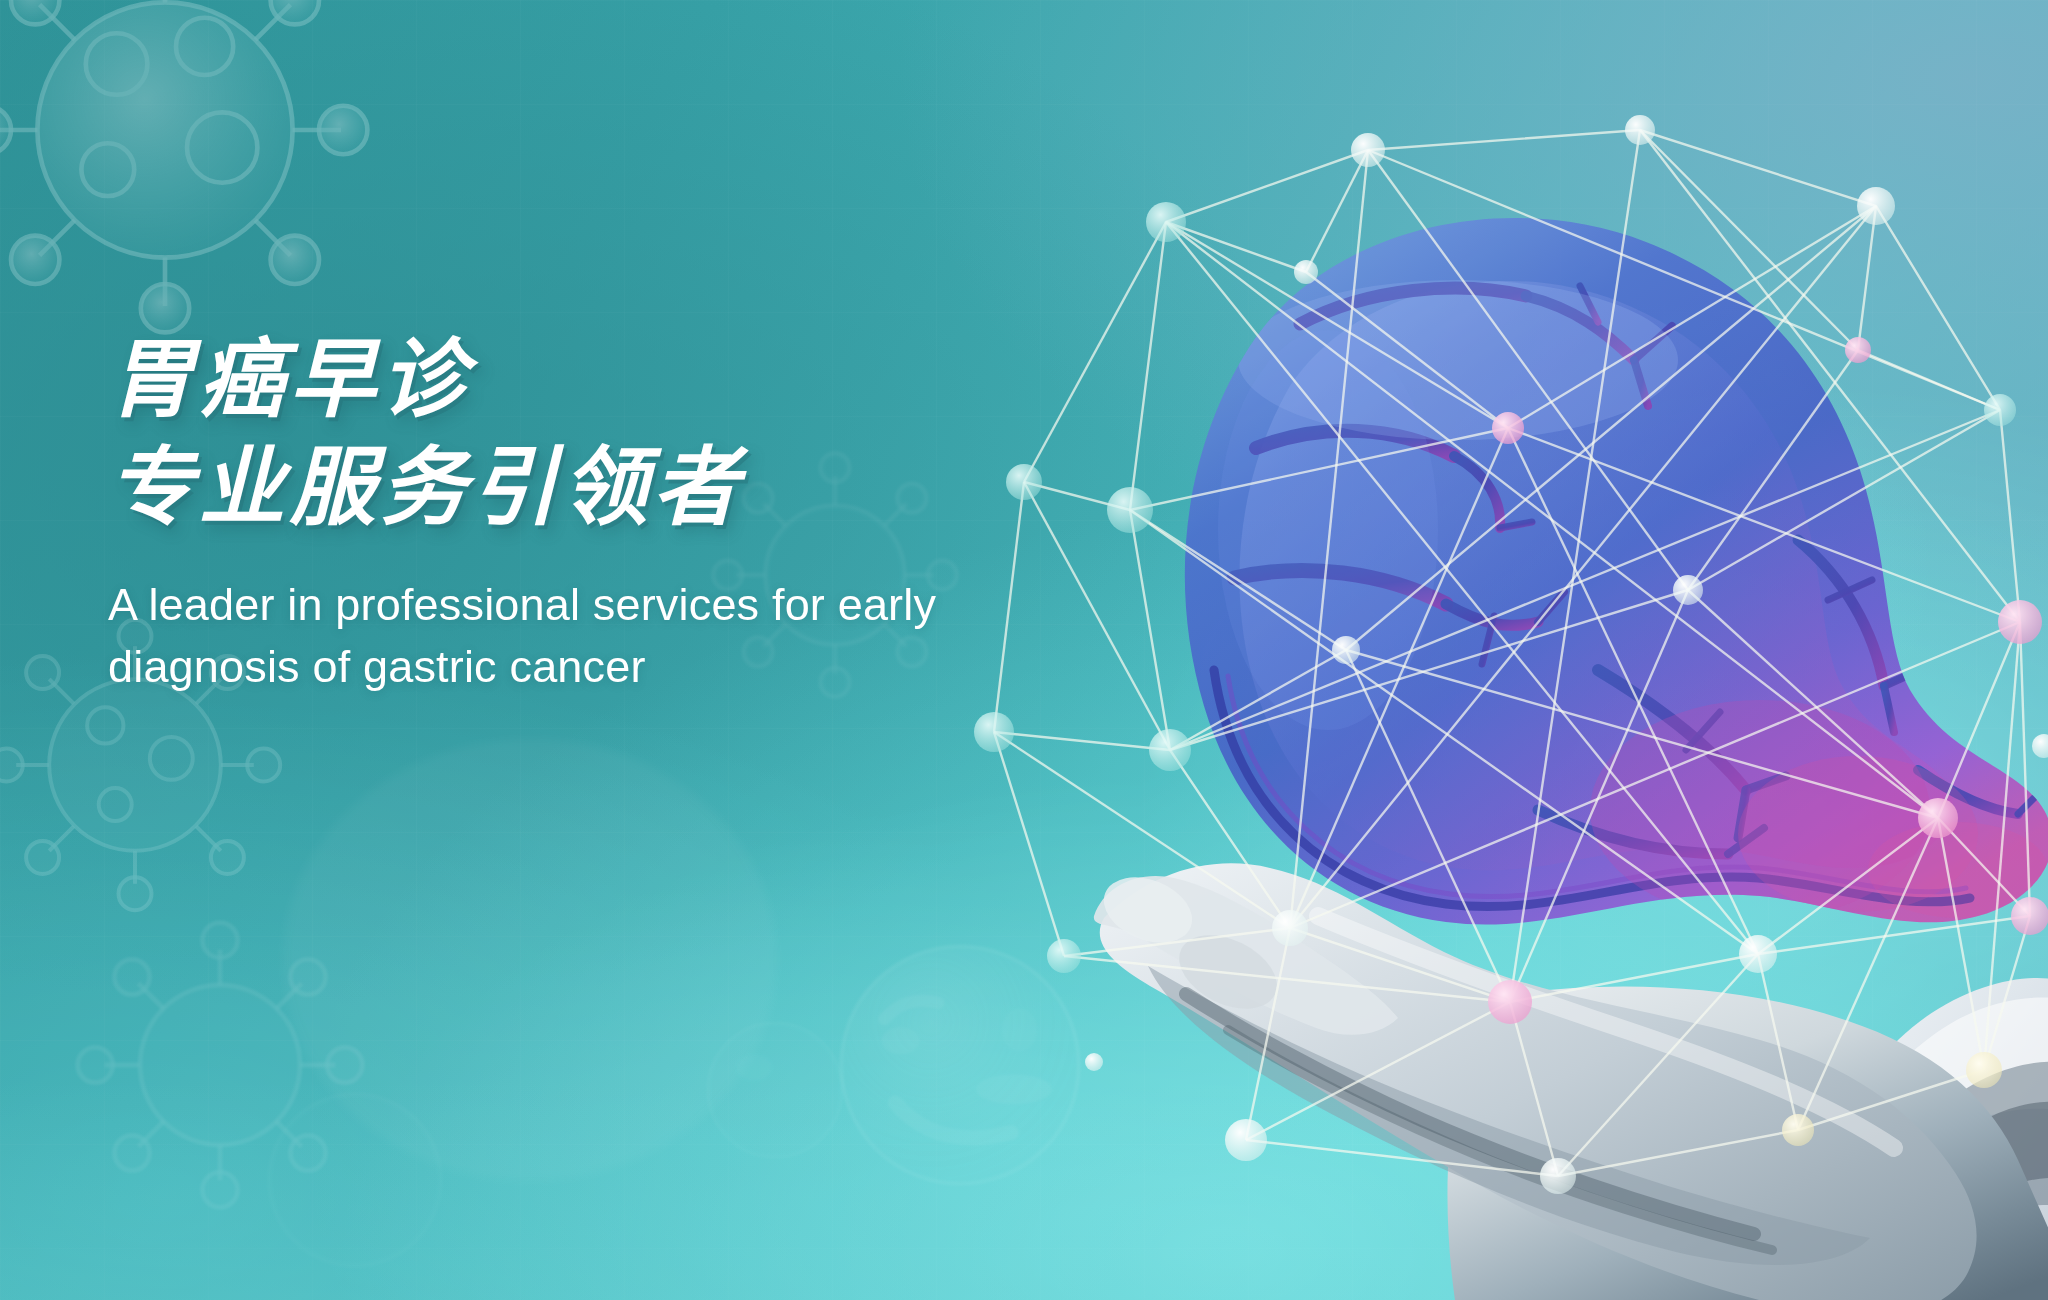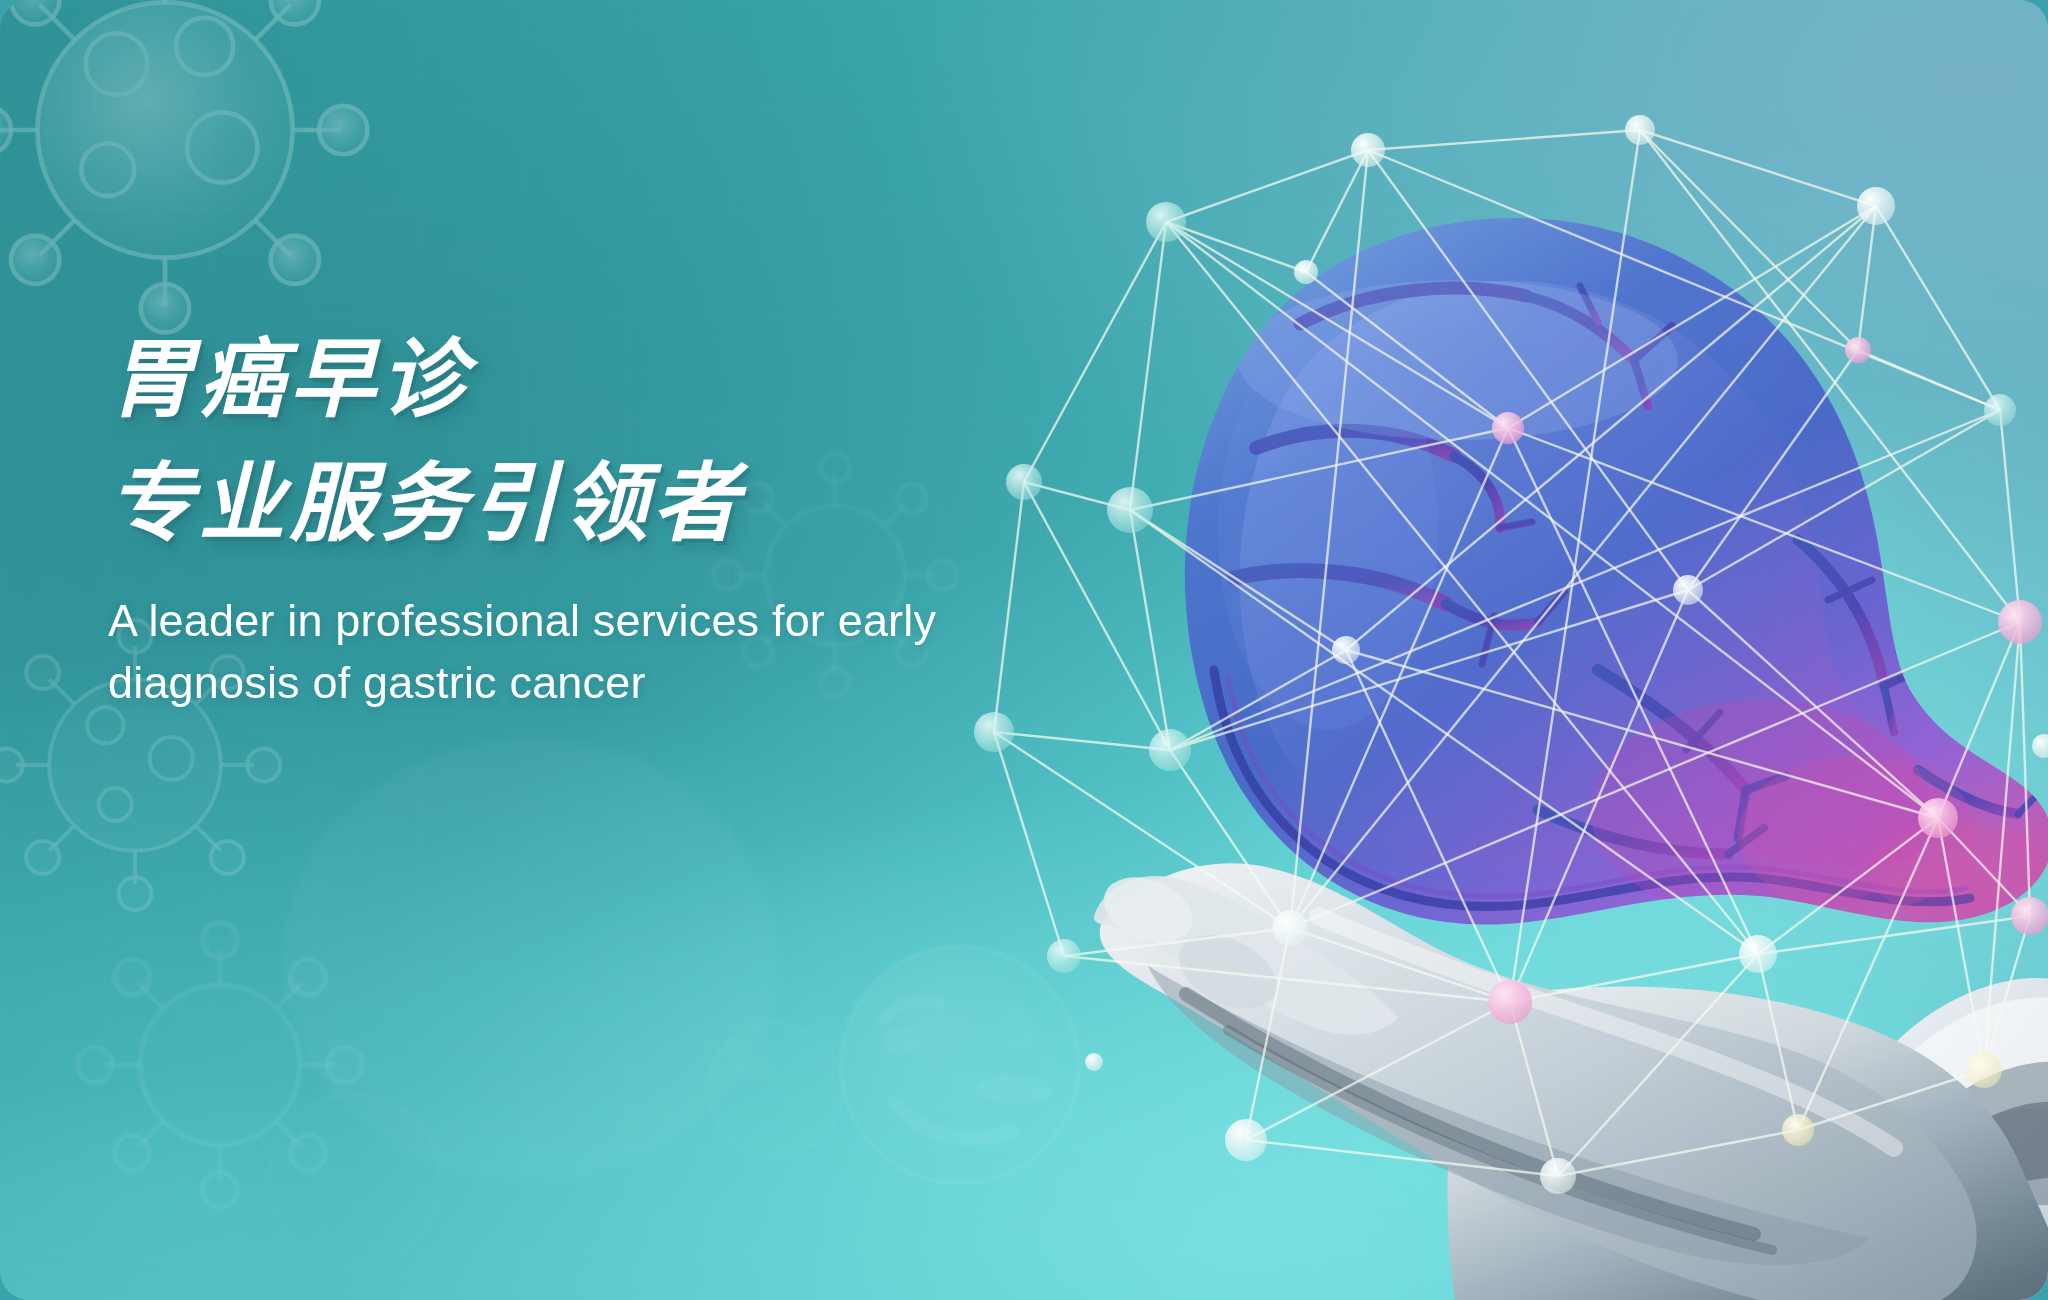--- a/index.html
+++ b/index.html
@@ -12,21 +12,20 @@
     font-family:"Liberation Sans", sans-serif;
   }
 
   
   .banner {
     position:relative;
     width:2048px;
     height:1300px;
     overflow:hidden;
     background:#3aa3ab;
-    border-radius:29px;
   }
 
   
   .bg-base {
     position:absolute; inset:0;
     background:
       radial-gradient(115% 95% at 78% 88%, rgba(96,214,214,0.95) 0%, rgba(96,214,214,0.0) 55%),
       radial-gradient(90% 80% at 96% 6%, rgba(124,176,199,0.85) 0%, rgba(124,176,199,0.0) 58%),
       radial-gradient(80% 70% at 14% 34%, rgba(45,140,146,0.75) 0%, rgba(45,140,146,0.0) 62%),
       linear-gradient(118deg, #2f9499 0%, #37a1a7 26%, #44b0b6 52%, #54bfc6 72%, #69adc0 100%);
@@ -78,21 +77,21 @@
     font-style:italic;
     color:#ffffff;
     font-size:86px;
     line-height:1.14;
     letter-spacing:.055em;
     text-shadow:
        3px 4px 0 rgba(38,116,124,0.52),
        6px 8px 14px rgba(22,86,94,0.30);
     white-space:nowrap;
   }
-  .headline .line2 { margin-top:26px; display:block; }
+  .headline .line2 { margin-top:10px; display:block; }
 
   .subtitle {
     margin-top:38px;
     font-family:Liberation Sans, sans-serif;
     font-weight:400;
     color:#ffffff;
     font-size:45px;
     line-height:1.38;
     letter-spacing:.004em;
     max-width:1010px;

